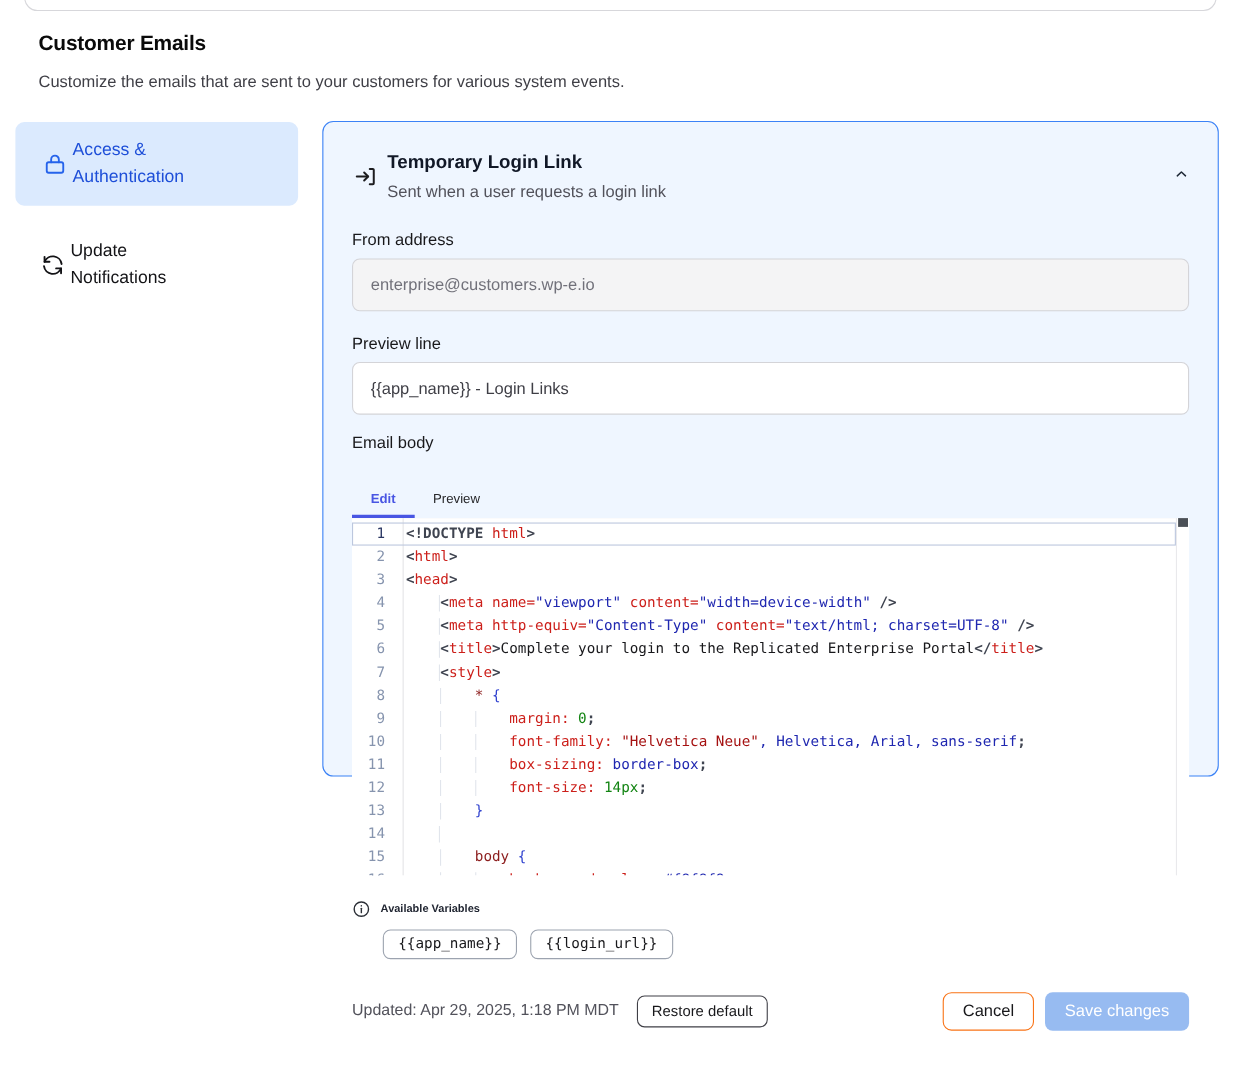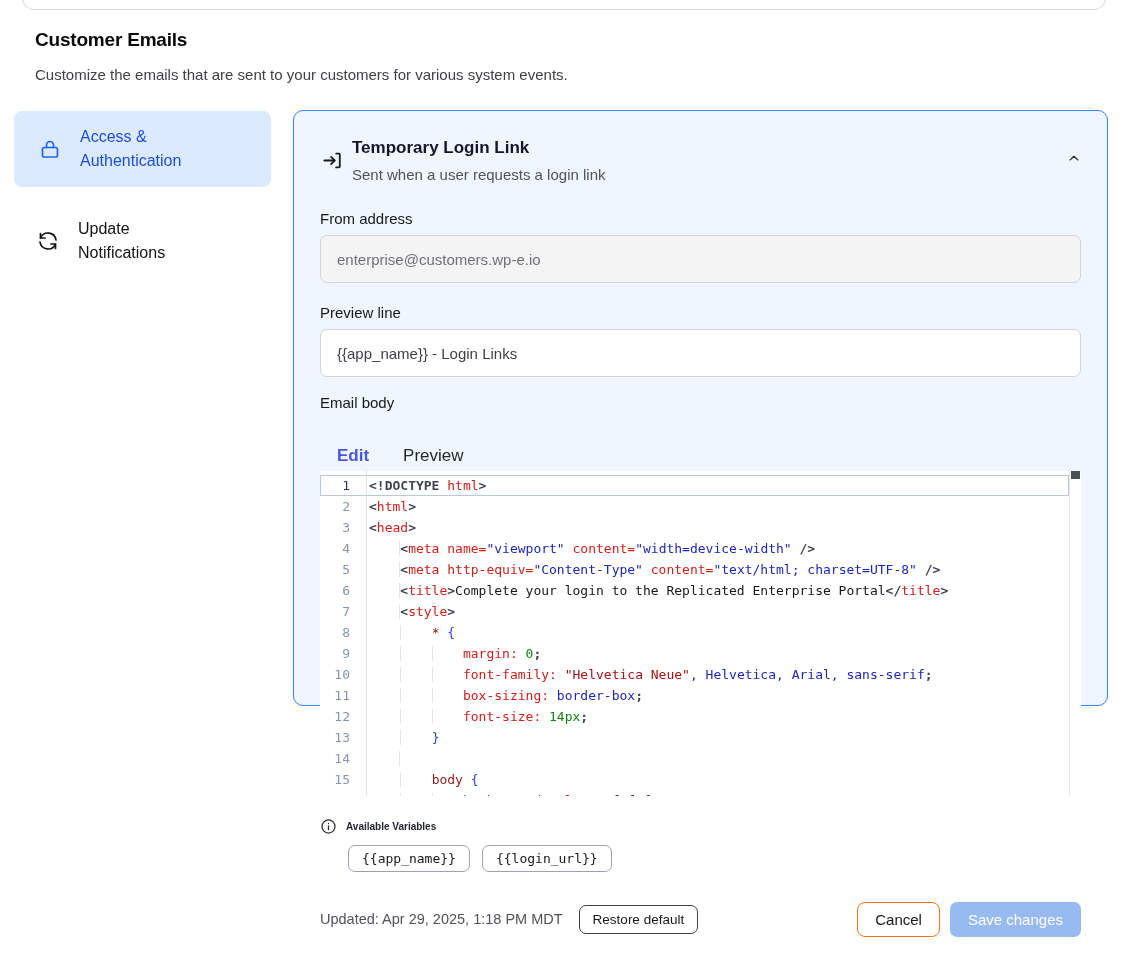--- a/index.html
+++ b/index.html
@@ -9,21 +9,21 @@
   
   .top-strip { position:absolute; left:22px; top:-40px; width:1084px; height:50px;
     border:1px solid #d7d7db; border-radius:12px; background:#fff; }
 
   .page-title { position:absolute; left:35px; top:29px; font-size:19px; font-weight:700;
     color:#0a0a0a; letter-spacing:-0.2px; }
   .page-sub { position:absolute; left:35px; top:66px; font-size:15px; color:#3f3f46; }
 
   
   .sidebar { position:absolute; left:14px; top:111px; width:257px; }
-  .side-item { display:flex; align-items:center; gap:18px; font-size:16px; font-weight:500;
+  .side-item { display:flex; align-items:center; gap:4px; font-size:16px; font-weight:500;
     cursor:pointer; }
   .side-item.selected { background:var(--selected-bg,#dbeafe); border-radius:8px;
     padding:14px 8px 14px 24px; color:var(--selected-text,#1d4ed8); }
   .side-item.plain { margin-top:22px; padding:8px 8px 8px 22px; color:#131316; }
   .side-item .lbl-wrap { max-width:130px; line-height:24px; }
   .icon { flex:0 0 auto; display:inline-flex; }
 
   
   .panel { position:absolute; left:293px; top:110px; width:815px; height:596px;
     background:var(--panel-bg,#eff6ff); border:1px solid var(--panel-border,#3b82f6);
@@ -36,21 +36,21 @@
   .f-label { position:absolute; left:26px; font-size:15px; color:#18181b; }
   .inp { position:absolute; left:26px; right:26px; height:48px; border:1px solid #d4d4d8;
     border-radius:7px; font-size:15px; padding:0 16px; display:flex; align-items:center;
     font-family:"Liberation Sans", sans-serif; }
   .inp.disabled { background:#f4f4f5; color:#71717a; }
   .inp.editable { background:#fff; color:#3f3f46; }
 
   
   .tabs { position:absolute; left:26px; right:26px; top:324px; display:flex;
     border-bottom:1px solid #d4d4d8; }
-  .tab { padding:11px 17px 11px; font-size:17px; color:#27272a; cursor:pointer; background:none; border:none;
+  .tab { padding:11px 17px 11px; font-size:12px; color:#27272a; cursor:pointer; background:none; border:none;
     font-family:"Liberation Sans", sans-serif; }
   .tab.active { color:var(--tab-active,#4956e3); font-weight:700;
     box-shadow:inset 0 -3px 0 var(--tab-active,#4956e3); }
 
   
   .editor { position:absolute; left:26px; right:26px; top:360px; height:325px; background:#fff;
     display:flex; font-family:"DejaVu Sans Mono", monospace; font-size:13px; line-height:21px;
     overflow:hidden; }
   .gutter { width:47px; padding:4px 16px 0 0; text-align:right; color:#8694ae;
     border-right:1px solid #e4e4e7; }

